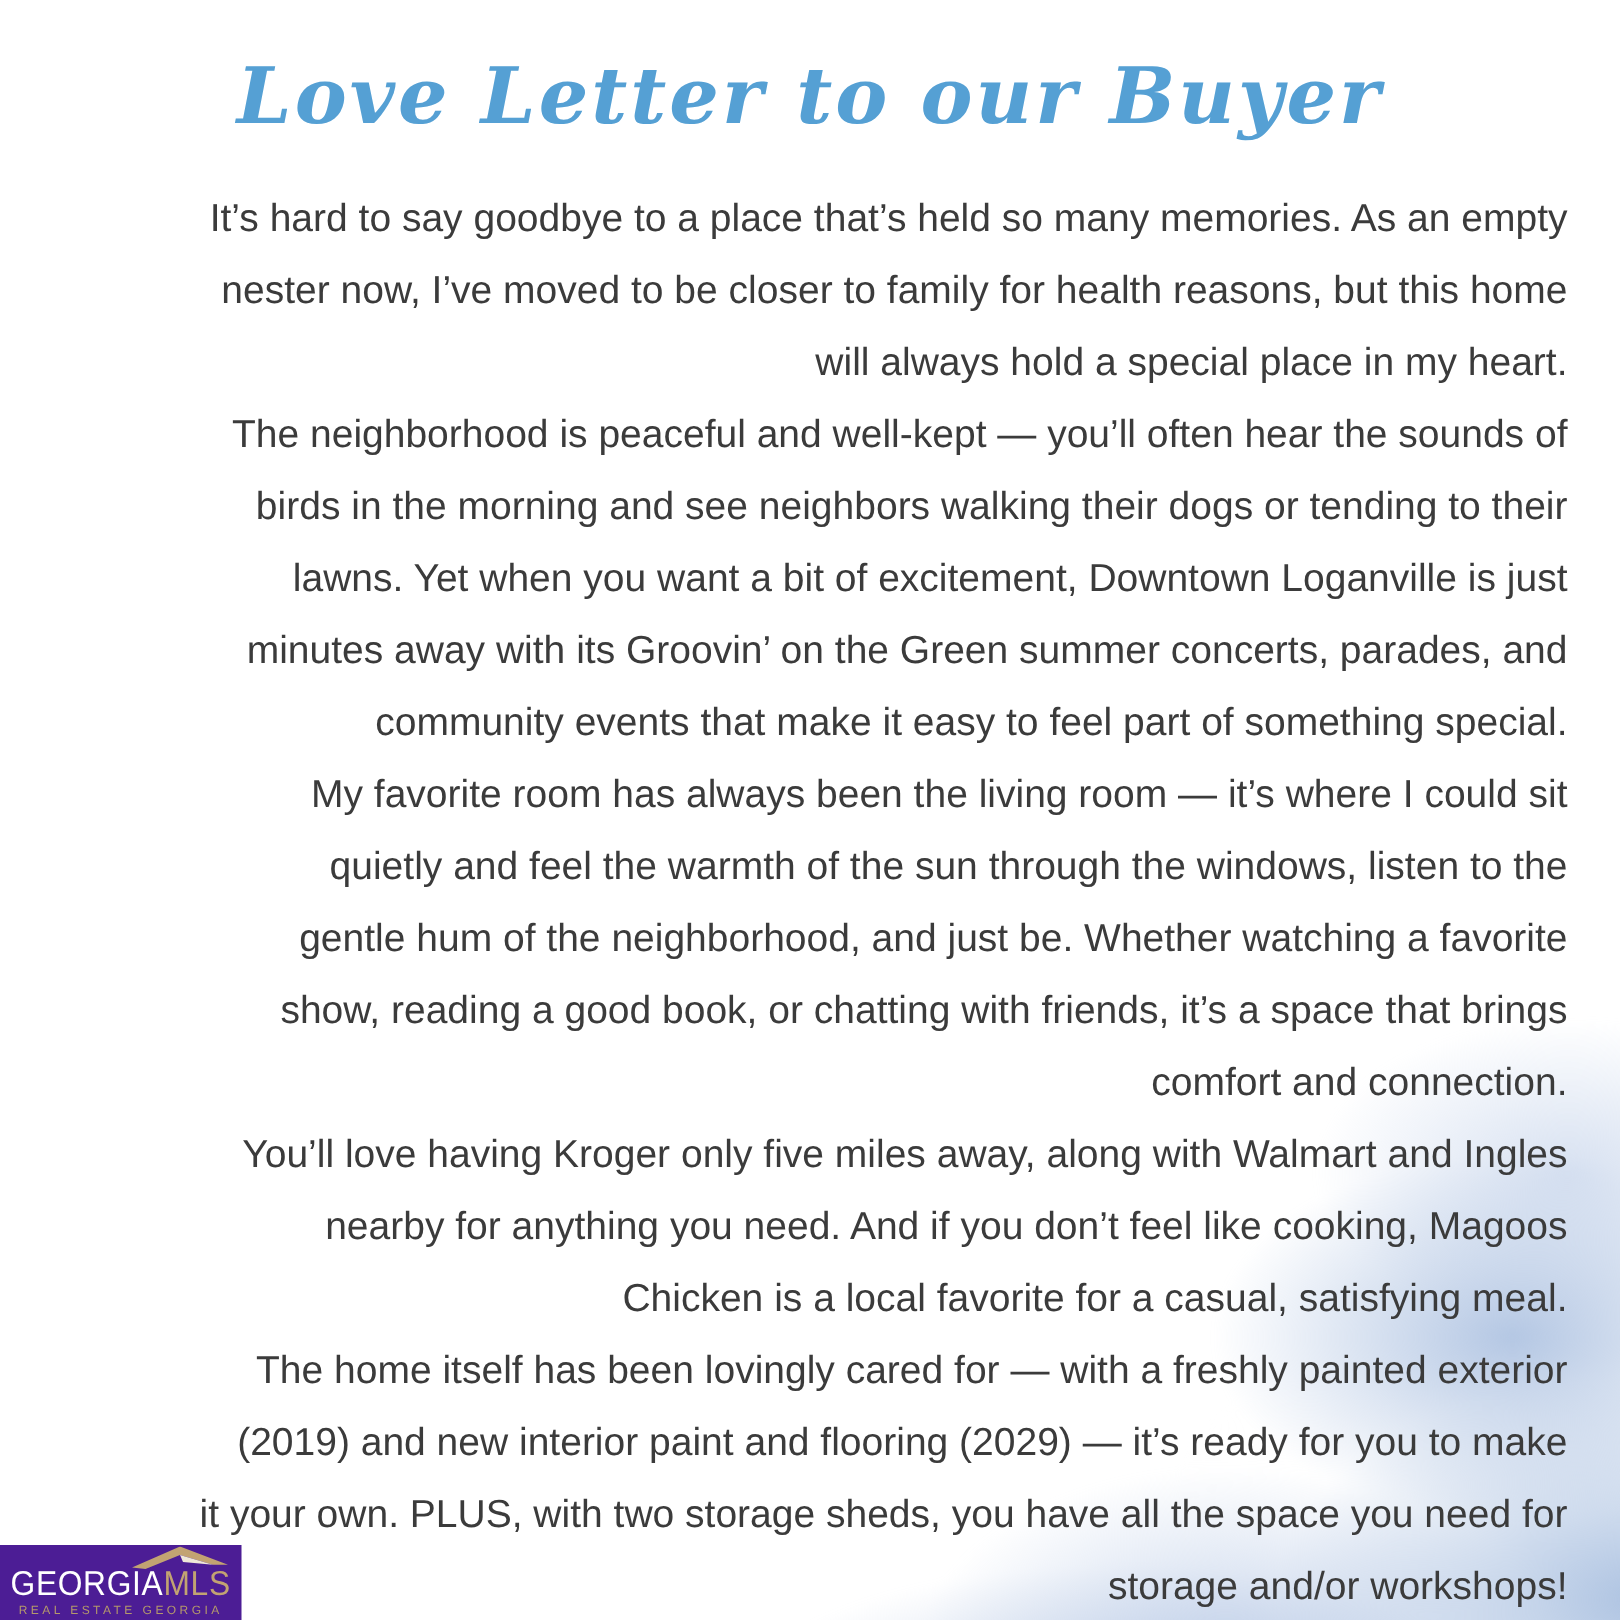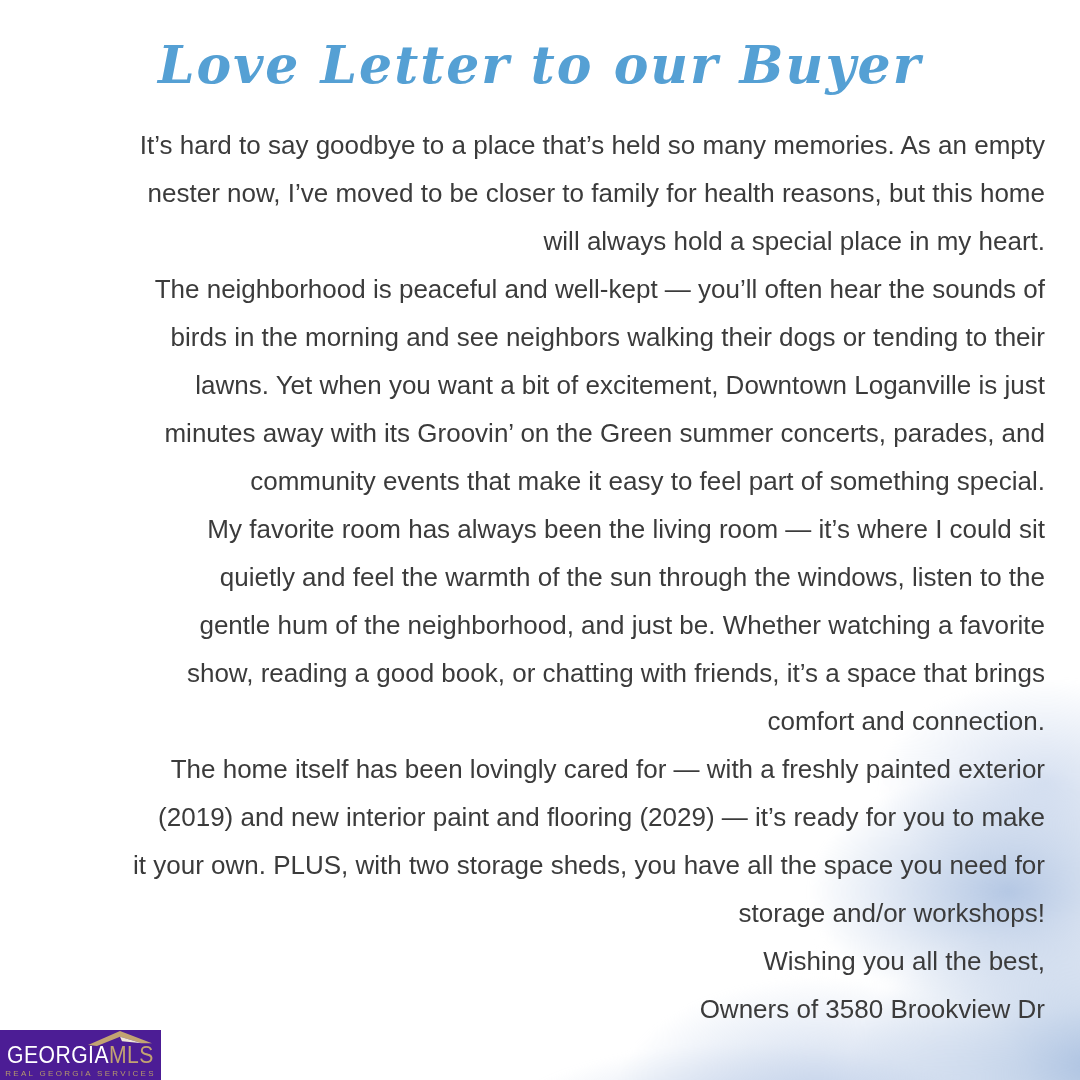--- a/index.html
+++ b/index.html
@@ -117,32 +117,35 @@
     <p>The neighborhood is peaceful and well-kept — you’ll often hear the sounds of
 birds in the morning and see neighbors walking their dogs or tending to their
 lawns. Yet when you want a bit of excitement, Downtown Loganville is just
 minutes away with its Groovin’ on the Green summer concerts, parades, and
 community events that make it easy to feel part of something special.</p>
     <p>My favorite room has always been the living room — it’s where I could sit
 quietly and feel the warmth of the sun through the windows, listen to the
 gentle hum of the neighborhood, and just be. Whether watching a favorite
 show, reading a good book, or chatting with friends, it’s a space that brings
 comfort and connection.</p>
+    <p>You’ll love having Kroger only five miles away, along with Walmart and Ingles
+nearby for anything you need. And if you don’t feel like cooking, Magoos
+Chicken is a local favorite for a casual, satisfying meal.</p>
     <p>The home itself has been lovingly cared for — with a freshly painted exterior
 (2019) and new interior paint and flooring (2029) — it’s ready for you to make
 it your own. PLUS, with two storage sheds, you have all the space you need for
 storage and/or workshops!</p>
     <p>Wishing you all the best,</p>
     <p>Owners of 3580 Brookview Dr</p>
   </div>
 
   <div class="mls-logo">
     <svg class="roof-icon" viewBox="0 0 64 16" preserveAspectRatio="none" aria-hidden="true">
       <polygon points="0,15 32,0 64,13 54,13 32,6 9,16" fill="#c2a372"></polygon>
       <polygon points="32,6 54,13 34,11" fill="#efe8d8"></polygon>
     </svg>
     <div class="logo-row">
       <span>GEORGIA</span><span class="logo-mls">MLS</span>
     </div>
-    <div class="logo-tagline">REAL GEORGIA SERVICES</div>
+    <div class="logo-tagline">REAL ESTATE GEORGIA</div>
   </div>
 
 </div>
 
 </body></html>

